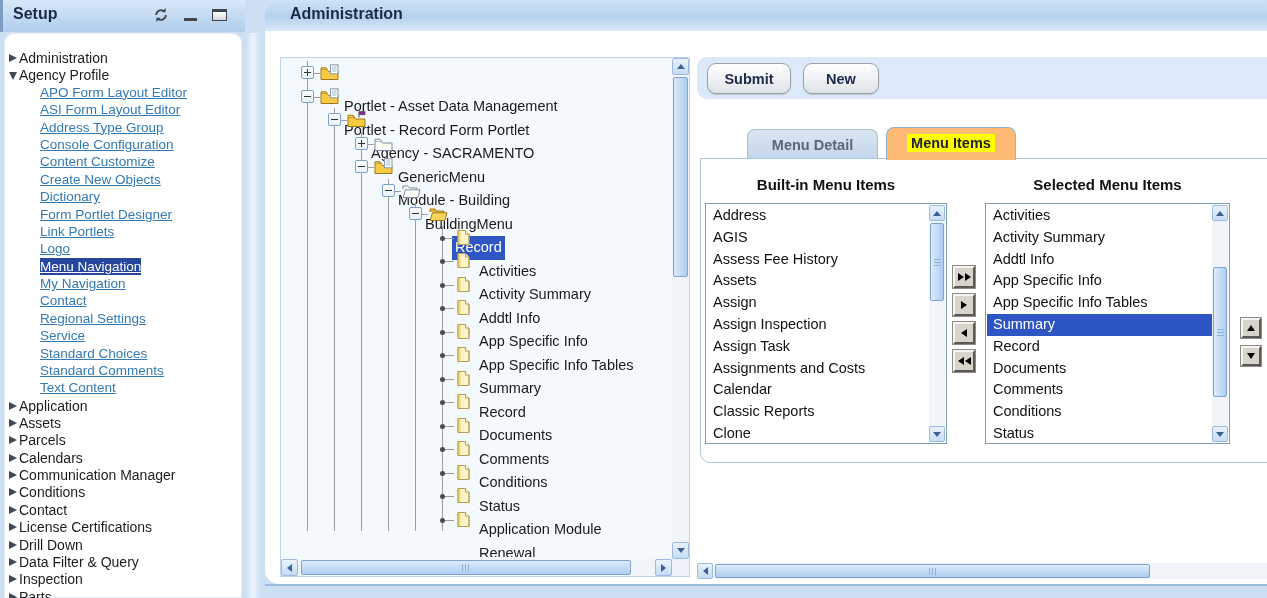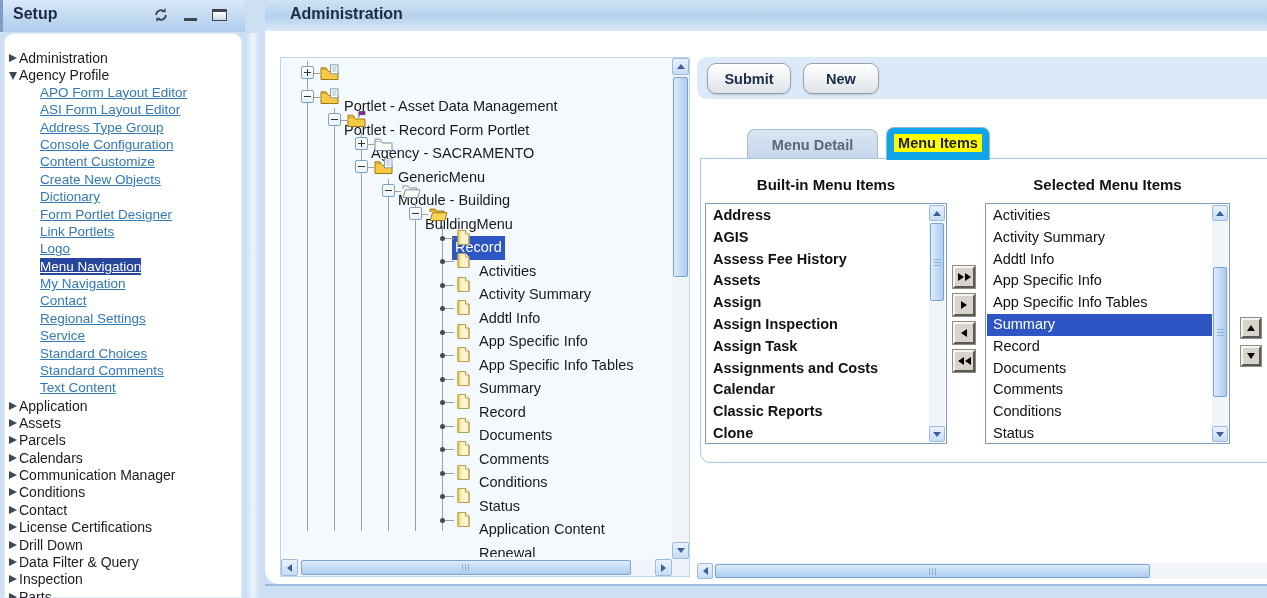--- a/index.html
+++ b/index.html
@@ -67,21 +67,21 @@
   .t-right-s{width:0;height:0;border-left:5px solid #3c5f96;border-top:4px solid transparent;border-bottom:4px solid transparent;}
 
   
   .toolbar{position:absolute;left:432px;top:57px;right:0;height:42px;background:#dce9f8;border-radius:10px 0 0 10px;}
   .tb-btn{position:absolute;top:6px;height:31px;background:linear-gradient(#ffffff,#dfe3e8);
     border:1px solid #9aa0a8;border-radius:9px;font-size:14.5px;font-weight:bold;color:#1b2a47;
     font-family:inherit;cursor:pointer;box-shadow:0 1px 1px rgba(120,140,160,.35);}
   .tab{position:absolute;box-sizing:border-box;text-align:center;font-size:14.5px;font-weight:bold;cursor:pointer;}
   .tab-inactive{left:482px;top:129px;width:131px;height:30px;line-height:30px;color:#5a6878;
     background:linear-gradient(#dae6f3,#c3d6ea);border:1px solid #a8bdd4;border-bottom:none;border-radius:8px 8px 0 0;}
-  .tab-active{left:621px;top:127px;width:104px;height:33px;line-height:31px;background:#0ea5e9;
+  .tab-active{left:621px;top:127px;width:130px;height:33px;line-height:31px;background:#fdba74;
     border:1px solid #8fb6da;border-bottom:none;border-radius:8px 8px 0 0;z-index:2;}
   .tab-active .hl{background:#ffff00;color:#222;padding:1px 4px;}
   .tabbox{position:absolute;left:435px;top:158px;right:-2px;height:305px;background:#fff;
     border:1px solid #a9c7e3;border-radius:0 0 0 10px;box-sizing:border-box;z-index:1;}
   .list-title{position:absolute;top:176px;font-size:15px;font-weight:bold;color:#111;text-align:center;z-index:3;}
   .listbox{position:absolute;top:203px;height:241px;background:#fff;border:1px solid #7f9db9;box-sizing:border-box;z-index:3;}
   .list-opts{position:absolute;left:1px;top:1px;right:17px;bottom:1px;overflow:hidden;}
   .opt{height:21.8px;line-height:21.8px;padding-left:6px;font-size:14.5px;color:#111;white-space:nowrap;cursor:default;}
   .opt-sel{background:#2d55c4;color:#fff;}
   .lb-scroll{position:absolute;top:1px;right:1px;bottom:1px;width:16px;background:#f1f5fa;}
@@ -548,21 +548,21 @@
             <i class="stub" style="left: 160px; width: 11px;"></i>
             <i class="dot" style="left: 157px;"></i>
             <span class="ticon" style="left: 172px;">
               <svg width="16" height="17" viewBox="0 0 16 17">
                 <path d="M3 1.5 h7.5 L14 5 v10.5 H3z" fill="#fdf4cd" stroke="#b4a04e"></path>
                 <path d="M3 1.5 h2.6 v14 H3z" fill="#f5d87a" stroke="none"></path>
                 <path d="M3 1.5 h7.5 L14 5 v10.5 H3z" fill="none" stroke="#b4a04e"></path>
                 <path d="M10.5 1.5 V5 H14" fill="#ffffff" stroke="#b4a04e"></path>
               </svg>
             </span>
-            <span class="tlabel" style="left: 196px;">Application Content</span>
+            <span class="tlabel" style="left: 196px;">Application Module</span>
           </div>
           <div class="tree-row">
             <i class="guide" style="left: 24px;"></i>
             <i class="guide" style="left: 51px;"></i>
             <i class="guide" style="left: 78px;"></i>
             <i class="guide" style="left: 105px;"></i>
             <i class="guide" style="left: 132px;"></i>
             <i class="guide" style="left: 159px;"></i>
             <i class="stub" style="left: 160px; width: 11px;"></i>
             <i class="dot" style="left: 157px;"></i>
@@ -609,21 +609,21 @@
       <span>Menu Detail</span>
     </div>
     <div class="tab tab-active">
       <span class="hl">Menu Items</span>
     </div>
     <div class="tabbox"></div>
 
     <div class="list-title" style="left:440px;width:242px;">Built-in Menu Items</div>
     <div class="list-title" style="left:720px;width:245px;">Selected Menu Items</div>
 
-    <div class="listbox" style="left:440px;width:242px;font-weight:bold;">
+    <div class="listbox" style="left:440px;width:242px;">
       <div class="list-opts">
           <div class="opt">Address</div>
           <div class="opt">AGIS</div>
           <div class="opt">Assess Fee History</div>
           <div class="opt">Assets</div>
           <div class="opt">Assign</div>
           <div class="opt">Assign Inspection</div>
           <div class="opt">Assign Task</div>
           <div class="opt">Assignments and Costs</div>
           <div class="opt">Calendar</div>

